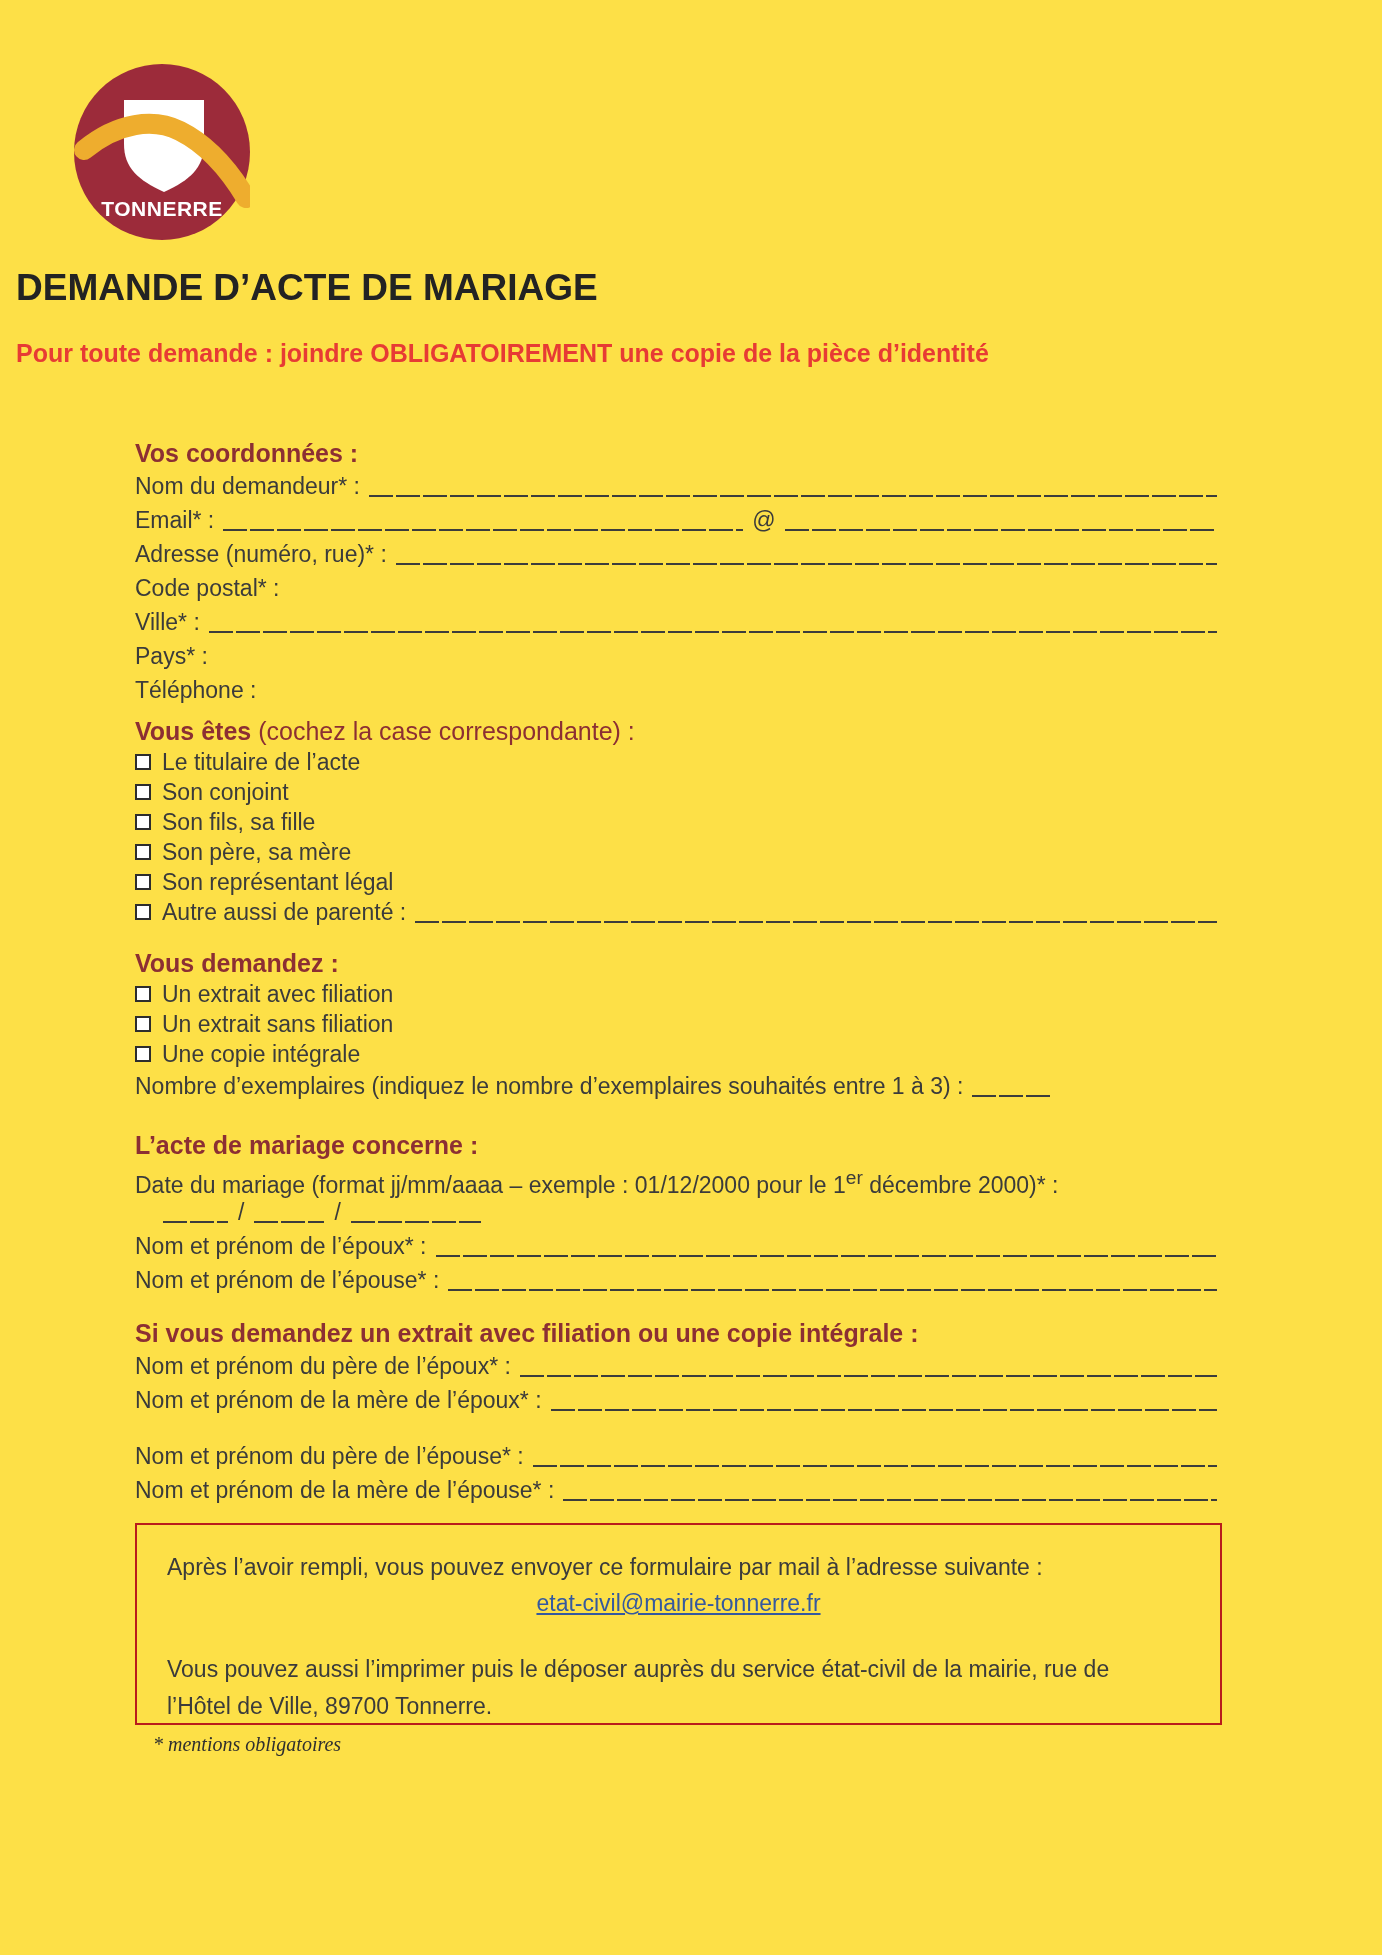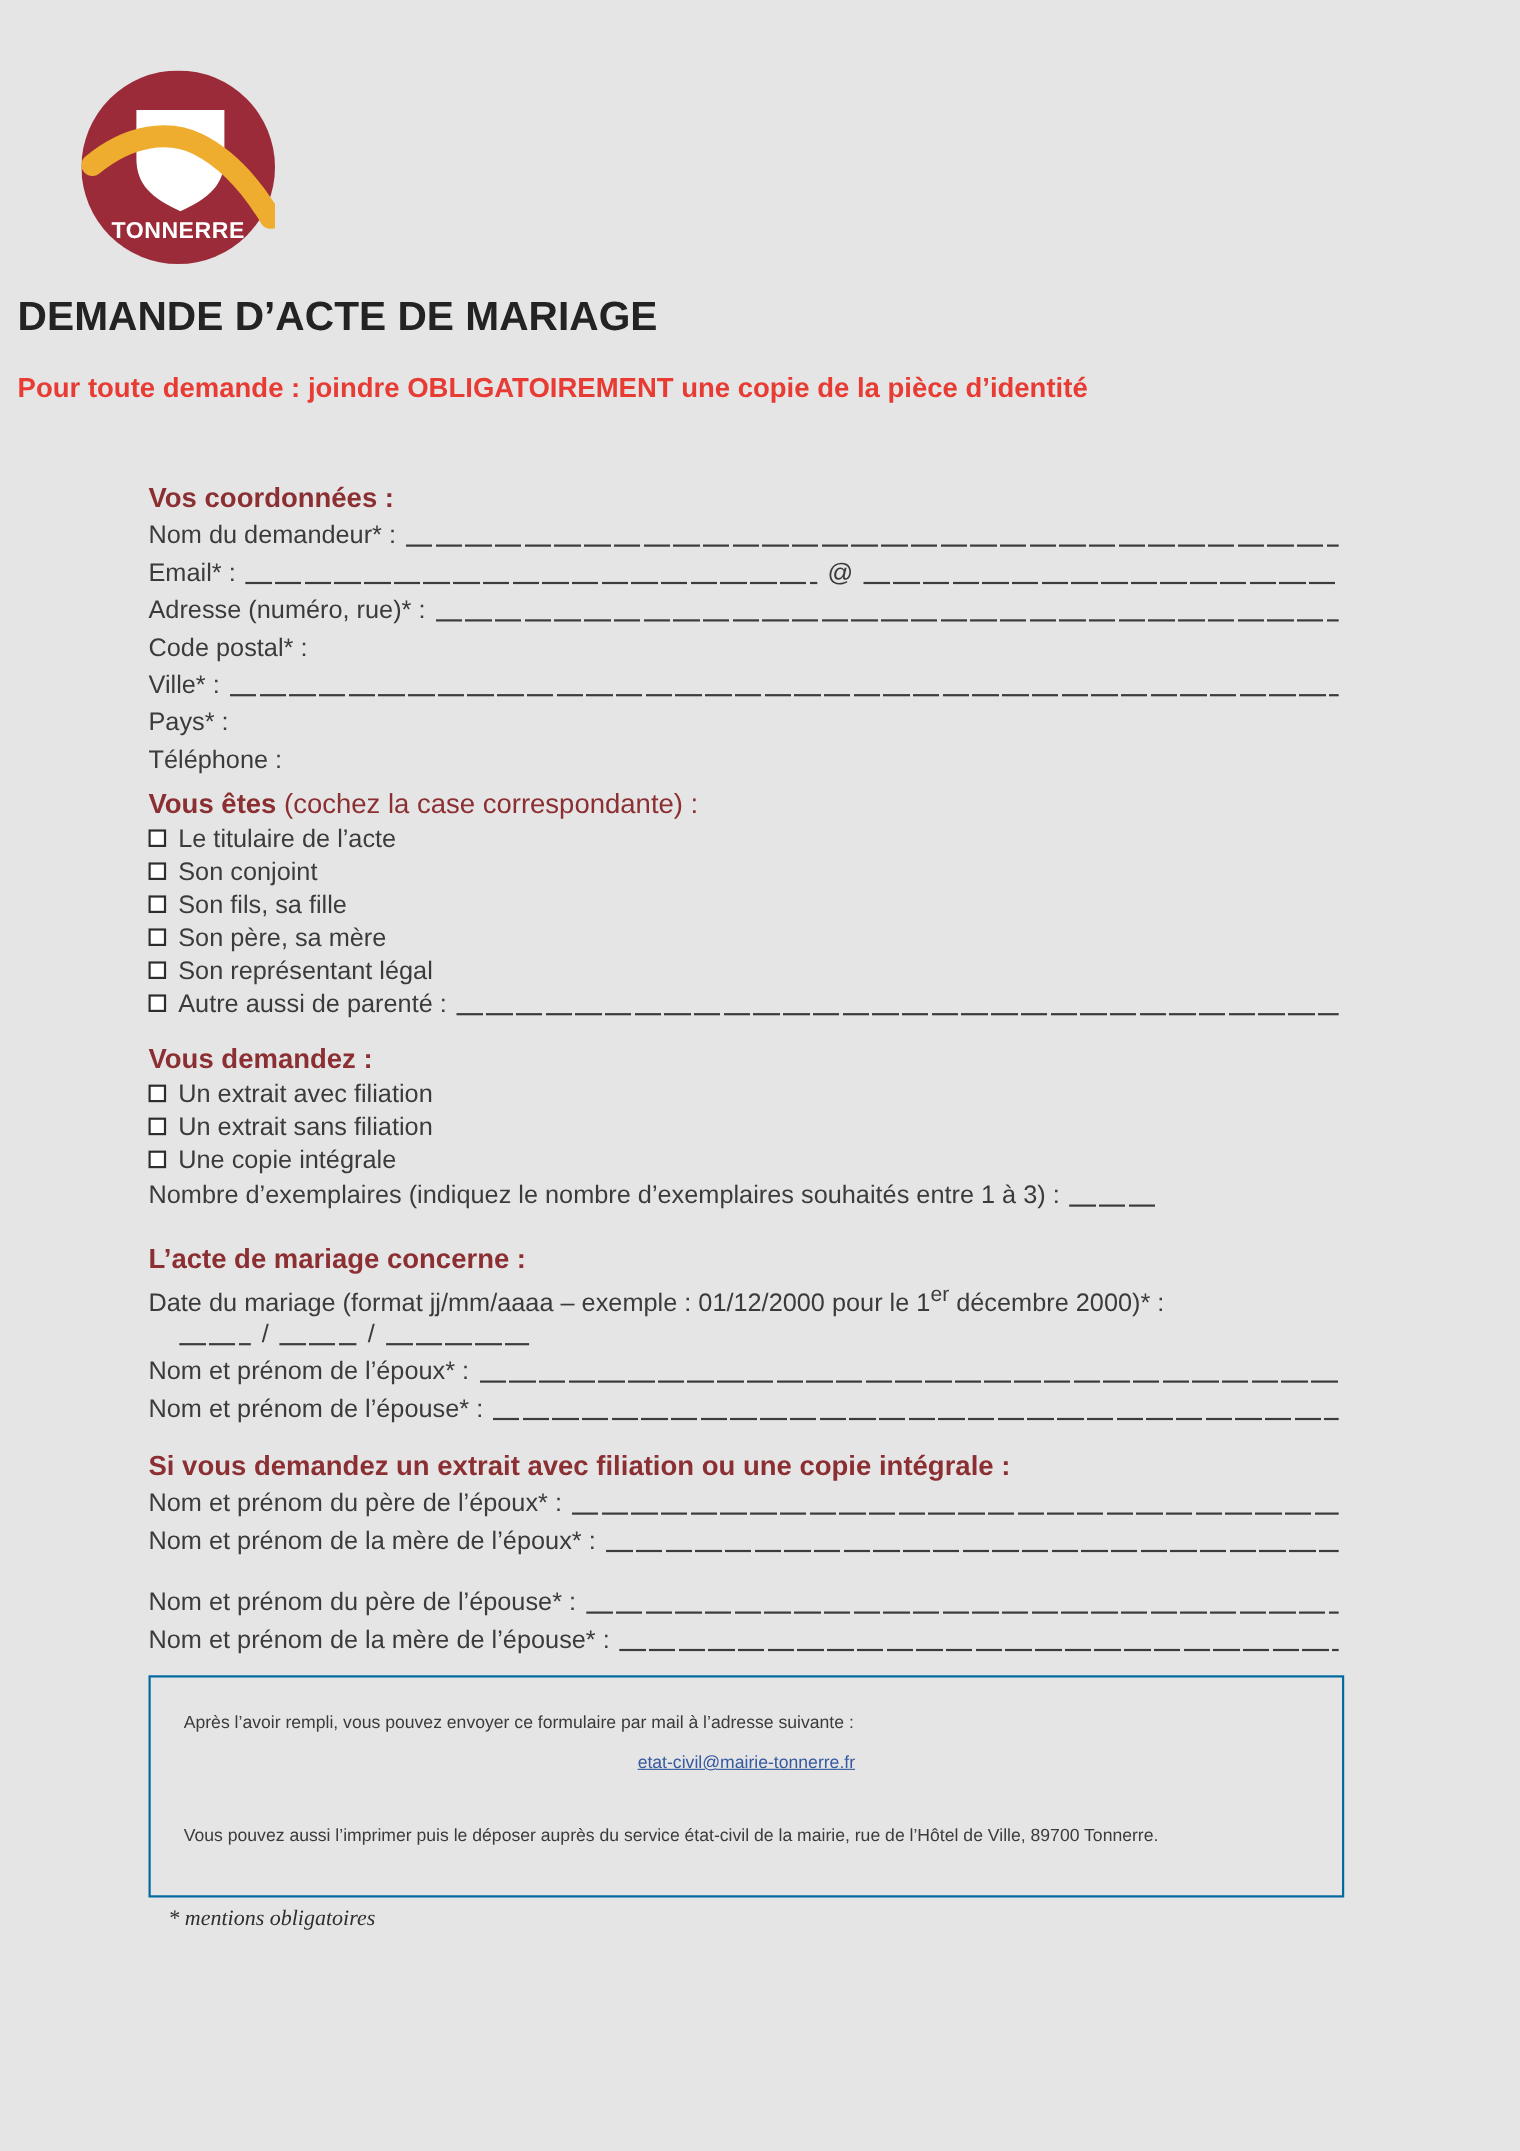--- a/index.html
+++ b/index.html
@@ -1,18 +1,18 @@
 <!DOCTYPE html>
 <html><head>
 <meta charset="utf-8">
 <style>
   * { box-sizing: border-box; }
   html,body { margin:0; padding:0; background:#ffffff; }
   .page {
-    position:relative; width:1382px; height:1955px; background:#e5e5e5;
+    position:relative; width:1382px; height:1955px; background:#fde047;
     font-family:"Liberation Sans", sans-serif; color:#3b3b3b; overflow:hidden;
   }
   .logo { position:absolute; top:64px; left:74px; width:176px; height:176px; }
   .header-block { position:absolute; top:0; left:16px; width:1382px; text-align:left; }
   .doc-title { margin:268px 0 0 0; font-size:37px; font-weight:bold; color:#232323; line-height:40px; }
   .notice { margin-top:28px; font-size:25px; font-weight:bold; color:#e73b34; line-height:34px; }
   .form-block { position:absolute; top:430px; left:135px; width:1082px; font-size:23px; }
   .shead { font-size:25px; font-weight:bold; color:#8c2f33; line-height:32px; }
   .shead .normal { font-weight:normal; }
   .mt7  { margin-top:7px; }
@@ -40,22 +40,22 @@
   .crow { display:flex; align-items:center; height:30px; }
   .crow .lbl { line-height:30px; white-space:nowrap; }
   .crow .bline { height:30px; background-position:left bottom 4px; }
   .cbox {
     width:16px; height:16px; border:2.5px solid #2d2d2d; margin-right:11px;
     flex:none; background:#fff; cursor:pointer;
   }
   .crow .mr { margin-right:9px; }
   .gap22 { height:22px; }
   .send-box {
-    margin-top:16px; width:1087px; height:202px; border:2px solid #0369a1;
-    padding:24px 30px 0 30px; font-size:16px;
+    margin-top:16px; width:1087px; height:202px; border:2px solid #b91c1c;
+    padding:24px 30px 0 30px; font-size:23px;
   }
   .send-box .l1 { line-height:36px; }
   .send-box .l-email { line-height:36px; text-align:center; }
   .send-box .l-email a { color:#35599f; text-decoration:underline; cursor:pointer; }
   .send-box .l2 { margin-top:30px; line-height:37px; width:990px; }
   .footnote {
     margin-top:8px; margin-left:18px;
     font-family:"Liberation Serif", serif; font-style:italic;
     font-size:20px; color:#2f2f2f;
   }

